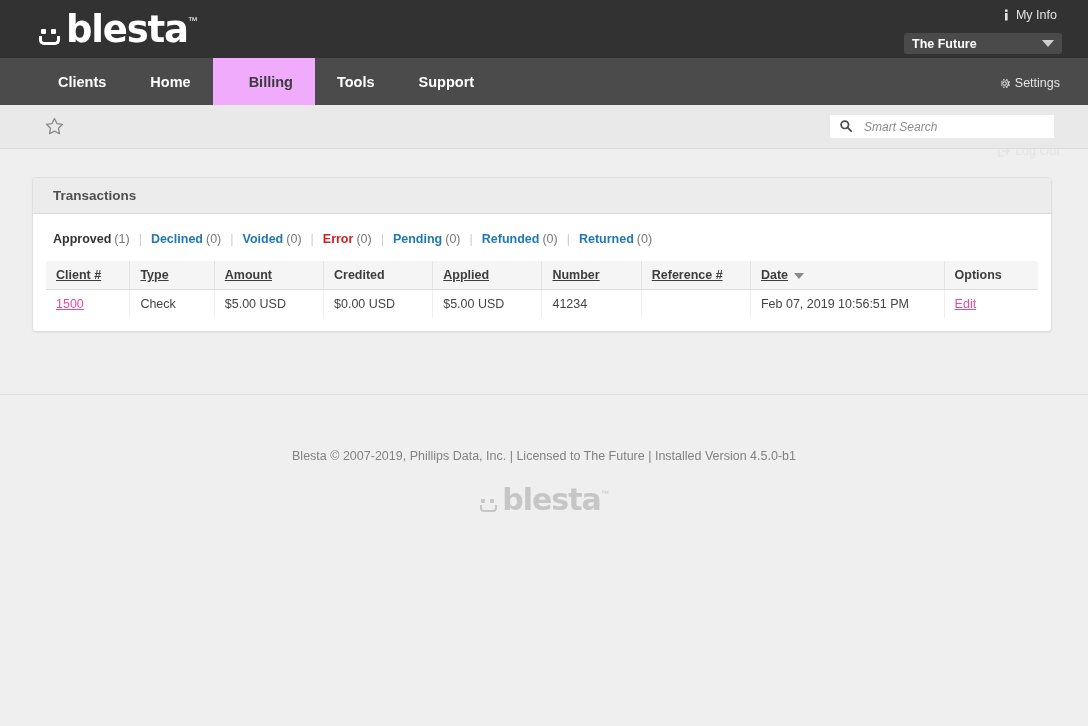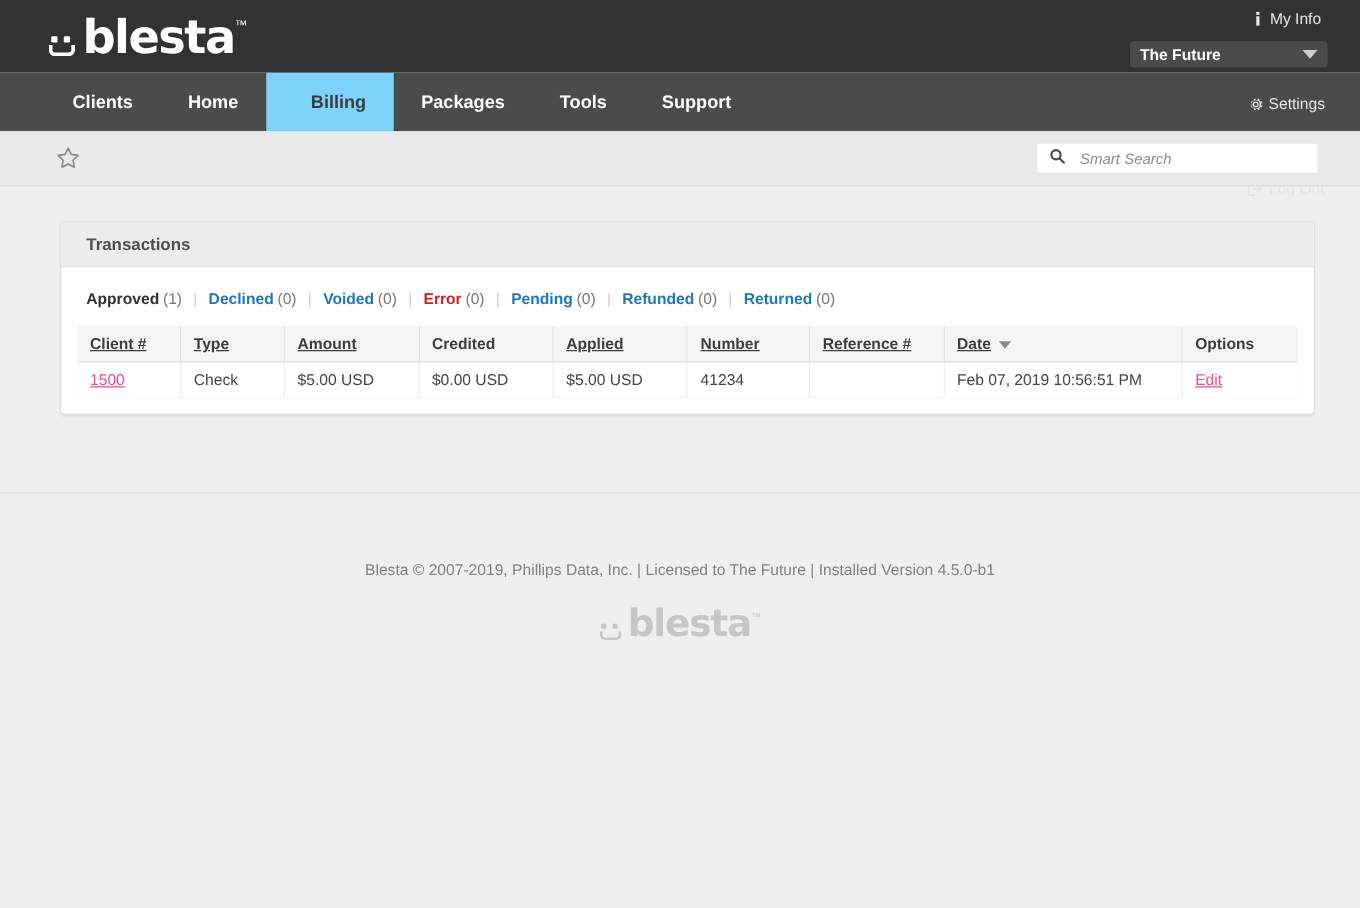--- a/index.html
+++ b/index.html
@@ -127,21 +127,21 @@
     color: #ffffff;
     font-size: 14.5px;
     font-weight: bold;
     text-decoration: none;
     padding: 0 22px;
     display: flex;
     align-items: center;
     height: 47px;
   }
   .mainnav a.active {
-    background: #7dd3fc;
+    background: #f0abfc;
     color: #3b3b3b;
     padding-left: 36px;
   }
 
   
   .searchbar {
     height: 44px;
     background: #e9e9e9;
     position: relative;
     border-bottom: 1px solid #dcdcdc;
@@ -171,21 +171,21 @@
     flex: 1;
     font-size: 12px;
     font-style: italic;
     color: #6f6f6f;
     font-family: "Liberation Sans", sans-serif;
     background: transparent;
   }
   .search-wrap input::placeholder { color: #8c8c8c; font-style: italic; }
 
   
-  .content { padding: 28px 36px 0 48px; }
+  .content { padding: 28px 36px 0 32px; }
   .panel {
     background: #ffffff;
     border: 1px solid #dfdfdf;
     border-radius: 4px;
     box-shadow: 0 1px 2px rgba(0,0,0,0.06);
   }
   .panel-title {
     background: #ececec;
     border-bottom: 1px solid #dcdcdc;
     border-radius: 4px 4px 0 0;
@@ -345,21 +345,20 @@
   <div class="company-select">
     <span>The Future</span>
     <span class="caret"></span>
   </div>
 </div>
 
 <div class="mainnav">
   <a href="#">Clients</a>
   <a href="#">Home</a>
   <a href="#" class="active">Billing</a>
-  <a href="#">Packages</a>
   <a href="#">Tools</a>
   <a href="#">Support</a>
 </div>
 
 <div class="searchbar">
   <span class="star-btn">
     <svg width="19" height="19" viewBox="0 0 20 20" fill="none" stroke="#8a8a8a" stroke-width="1.4" stroke-linejoin="round">
       <path d="M10 1.6l2.6 5.3 5.8.8-4.2 4.1 1 5.8-5.2-2.7-5.2 2.7 1-5.8L1.6 7.7l5.8-.8z"></path>
     </svg>
   </span>

